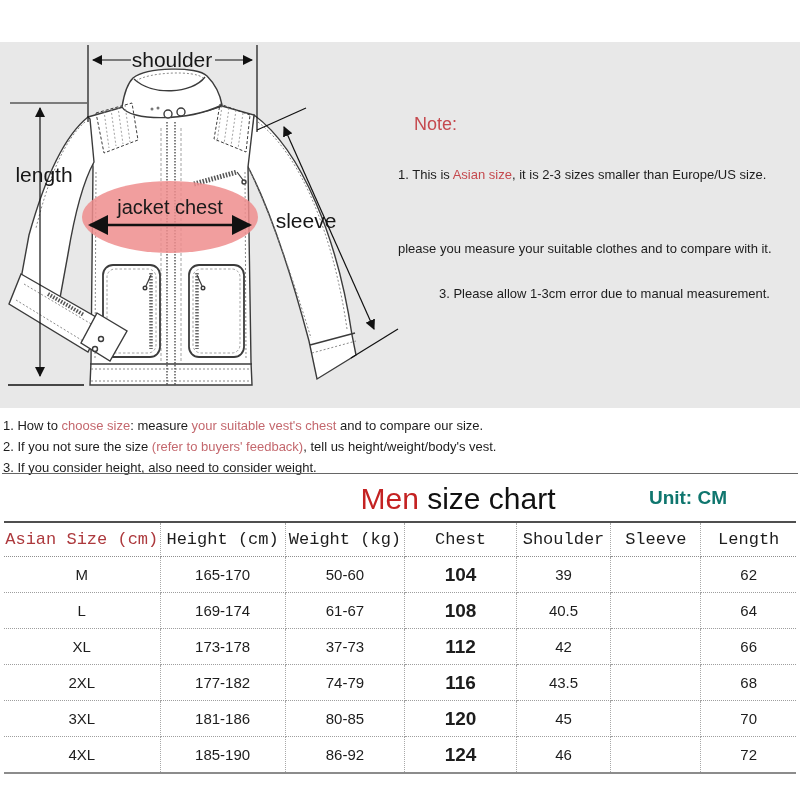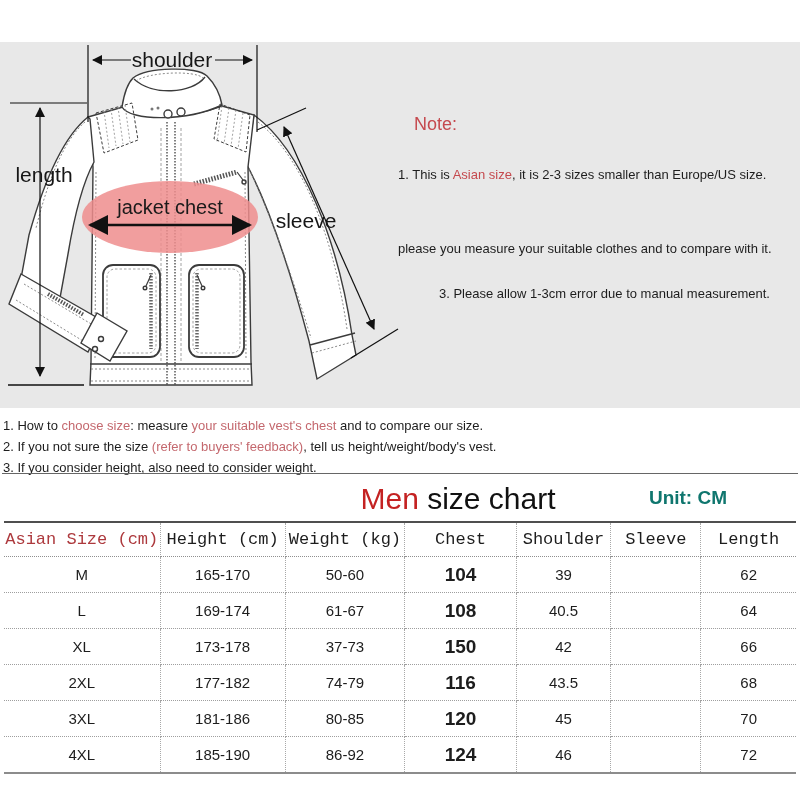--- a/index.html
+++ b/index.html
@@ -204,21 +204,21 @@
         <td>61-67</td>
         <td class="chest-col">108</td>
         <td>40.5</td>
         <td></td>
         <td>64</td>
       </tr>
       <tr>
         <td>XL</td>
         <td>173-178</td>
         <td>37-73</td>
-        <td class="chest-col">150</td>
+        <td class="chest-col">112</td>
         <td>42</td>
         <td></td>
         <td>66</td>
       </tr>
       <tr>
         <td>2XL</td>
         <td>177-182</td>
         <td>74-79</td>
         <td class="chest-col">116</td>
         <td>43.5</td>

